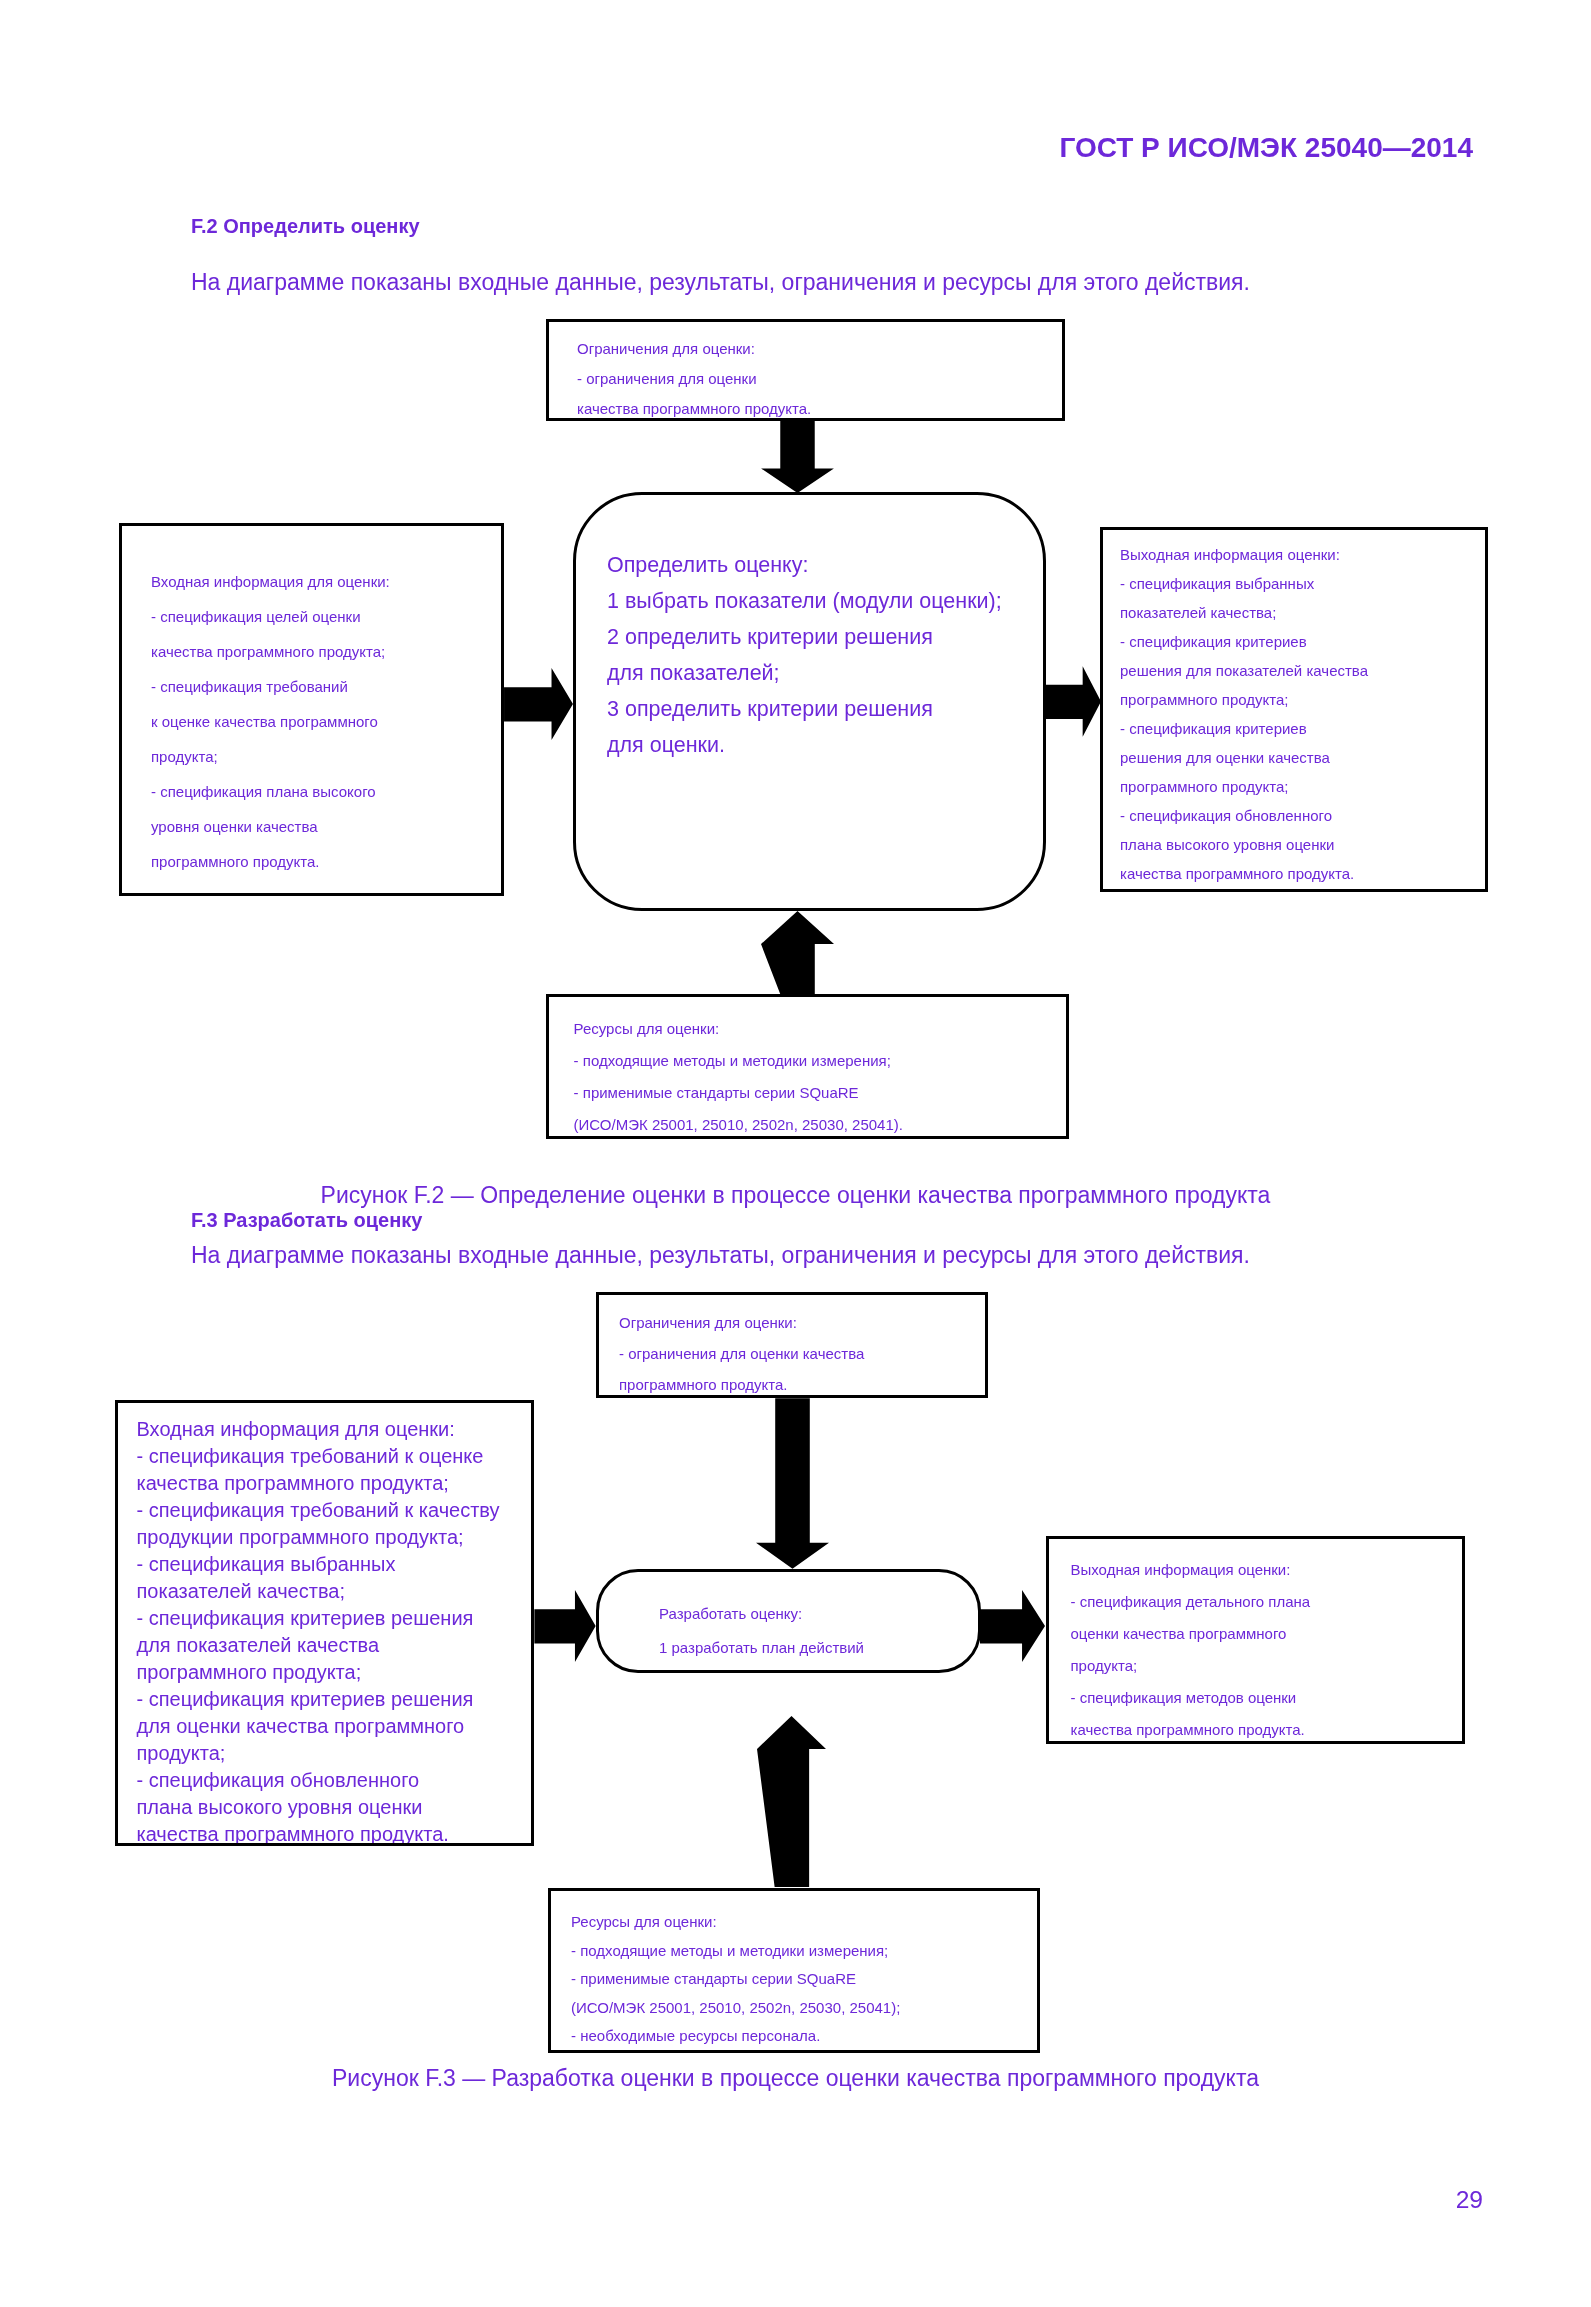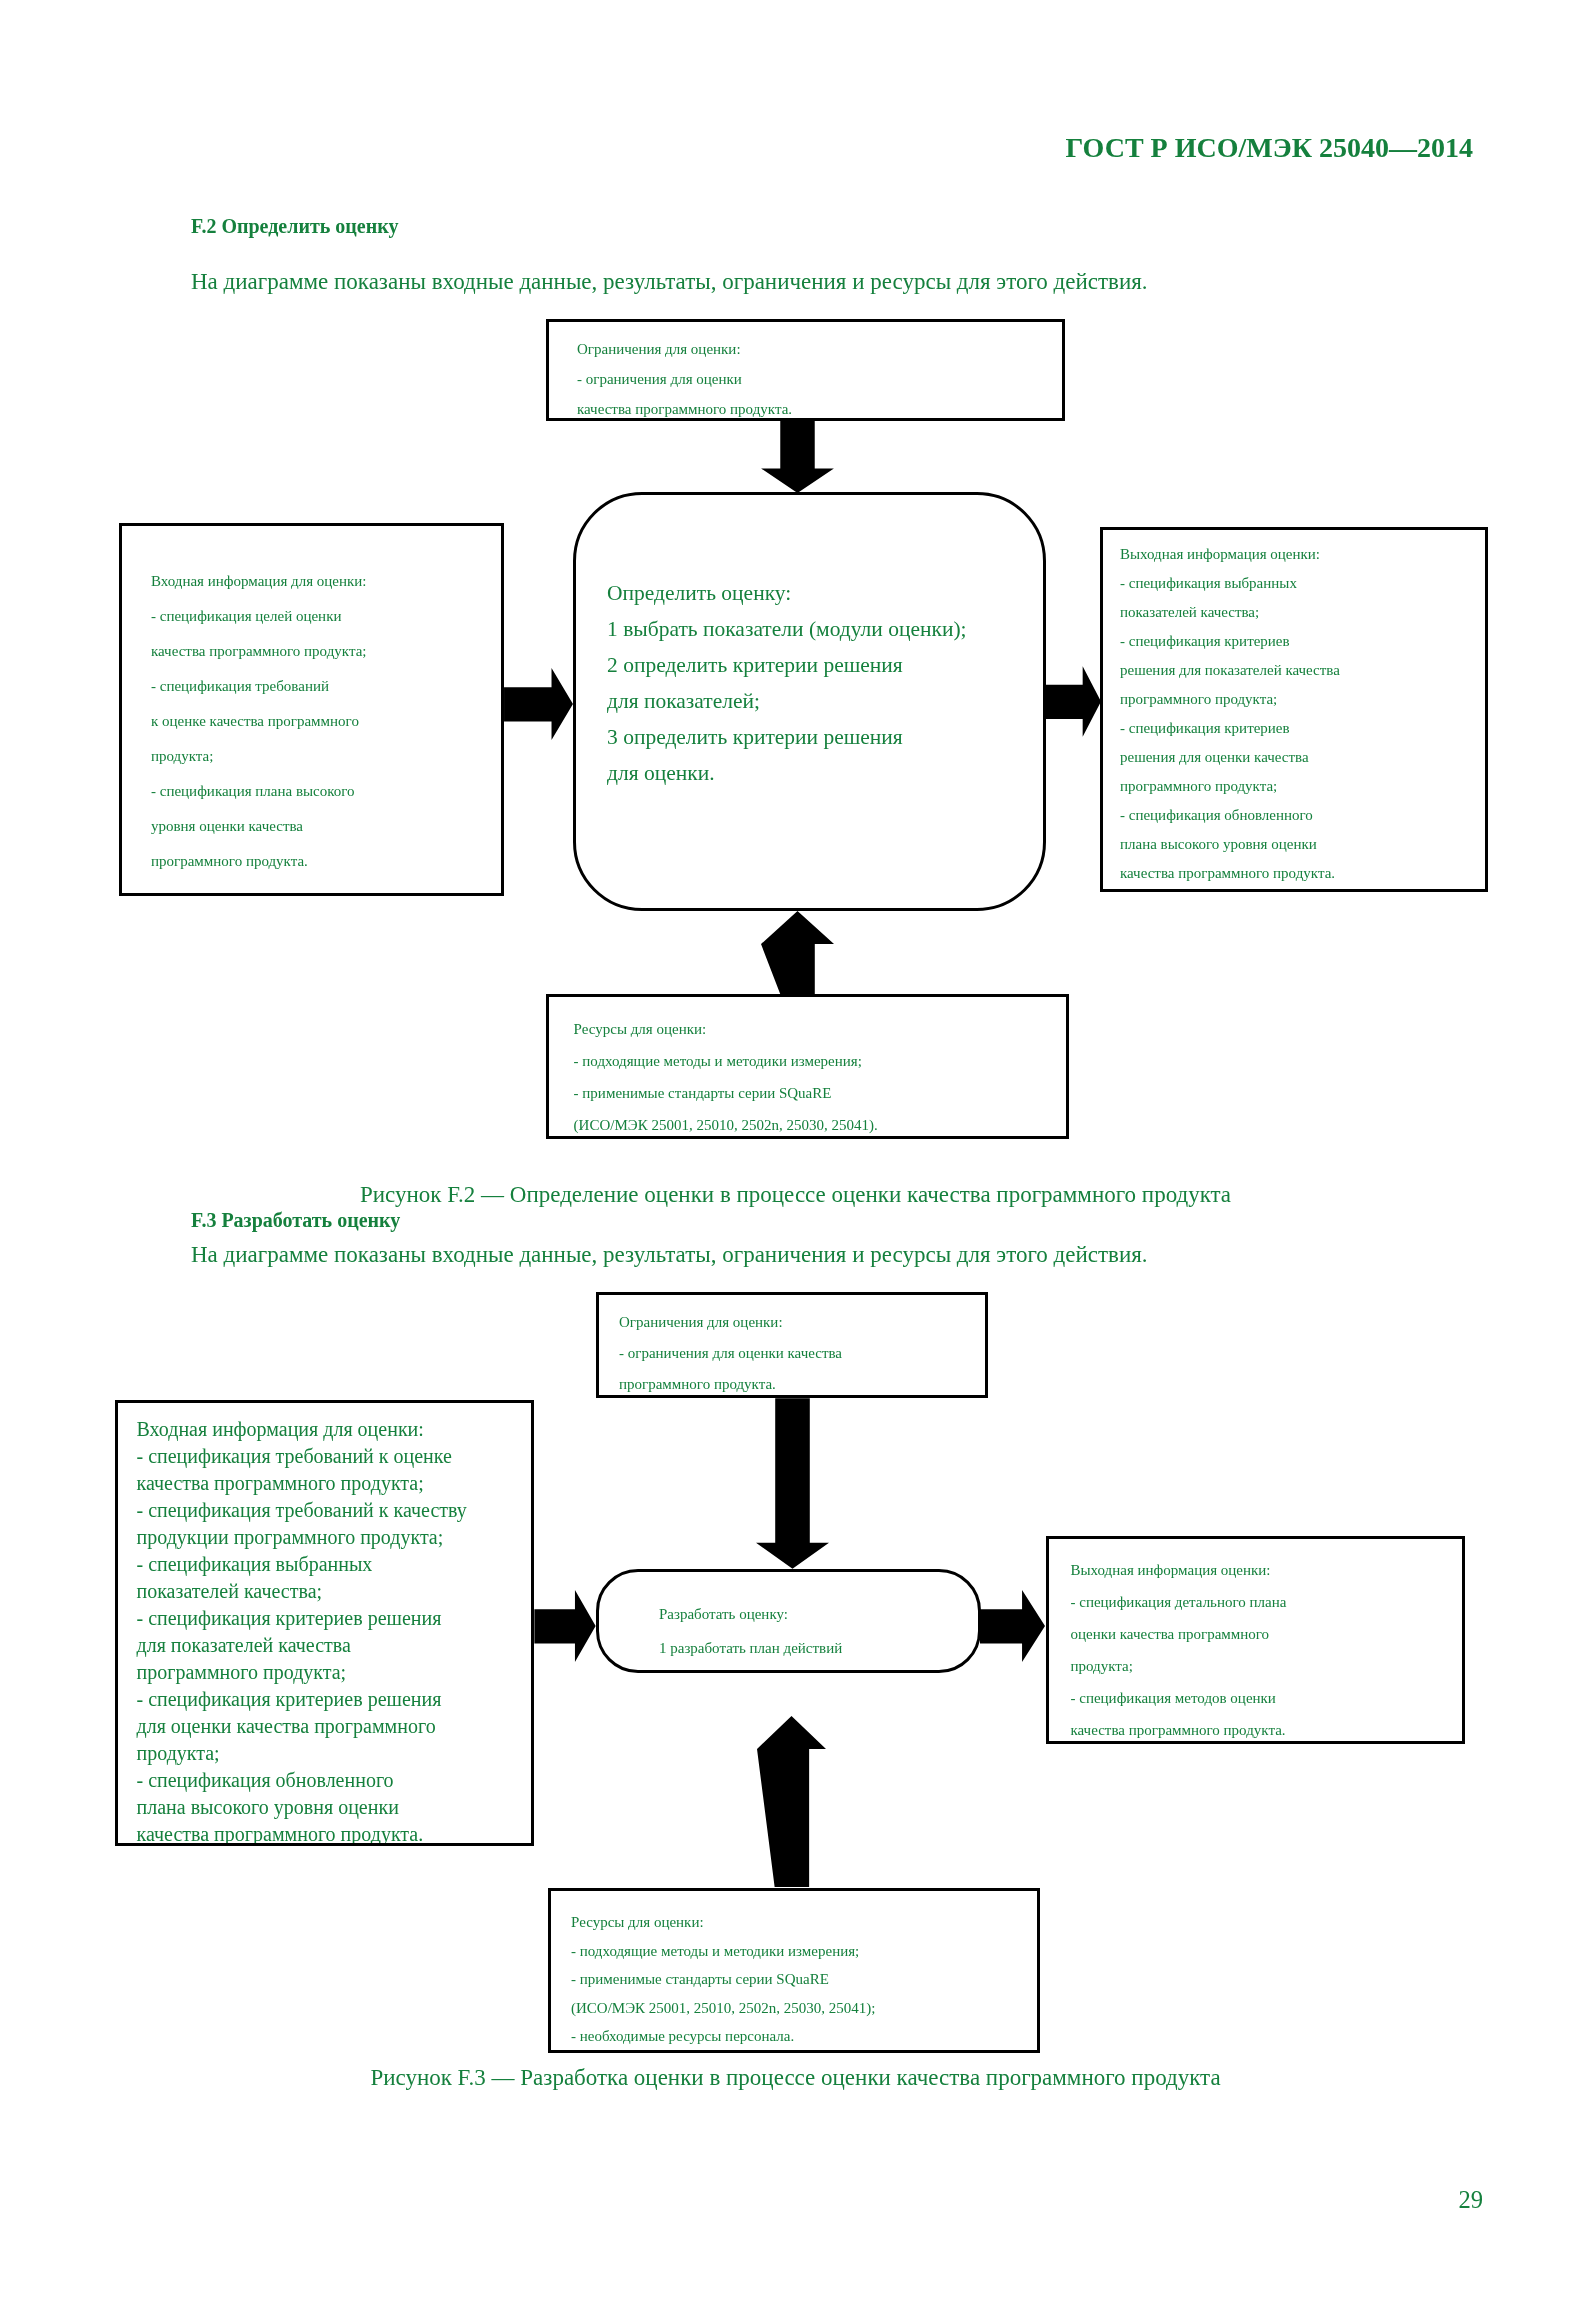--- a/index.html
+++ b/index.html
@@ -1,39 +1,39 @@
 <!DOCTYPE html>
 <html lang="ru" style="font-size:12.3px"><head>
 <meta charset="utf-8">
 <style>
   html,body{margin:0;padding:0;background:#e8e8e8;}
   .page{
     position:relative;width:1591px;height:2307px;background:#ffffff;
-    margin:0 auto;font-family:Liberation Serif, serif;
-    color:#15803d;overflow:hidden;
+    margin:0 auto;font-family:Liberation Sans, sans-serif;
+    color:#6d28d9;overflow:hidden;
   }
   .abs{position:absolute;}
   .doc-header{font-size:28px;font-weight:bold;white-space:nowrap;}
   .sec-heading{font-size:20px;font-weight:bold;white-space:nowrap;}
   .sec-intro{font-size:23px;white-space:nowrap;text-align:right;}
   .fig-caption{font-size:23px;white-space:nowrap;text-align:center;width:1591px;left:0;}
   .page-num{font-size:24.6px;}
   .box{
     position:absolute;border:3.8px solid #000;background:#fff;
     box-sizing:border-box;font-size:15px;white-space:pre;overflow:hidden;
     line-height:32px;
   }
   .rounded{border-radius:69px;}
   .arrow{position:absolute;display:block;}
   .arrow polygon{fill:#000;stroke:none;}
 
   
   #f2-top    {left:546px;  top:319px;  width:519px; height:102px; padding:11.5px 0 0 28px; line-height:30px;}
   #f2-left   {left:119px;  top:523px;  width:385px; height:373px; padding:38px 0 0 29px; line-height:35px;}
-  #f2-center {left:573px;  top:492px;  width:473px; height:419px; padding:80px 0 0 31px; line-height:36px; font-size:21.5px;}
+  #f2-center {left:573px;  top:492px;  width:473px; height:419px; padding:52px 0 0 31px; line-height:36px; font-size:21.5px;}
   #f2-right  {left:1100px; top:527px;  width:388px; height:365px; padding:10px 0 0 17px; line-height:29px;}
   #f2-bottom {left:546px;  top:994px; width:523px; height:145px; padding:16px 0 0 24.6px; line-height:32px;}
 
   
   #f3-top    {left:596px;  top:1292px; width:392px; height:106px; padding:11.5px 0 0 20px; line-height:31px;}
   #f3-left   {left:115px;  top:1400px; width:419px; height:446px; padding:13px 0 0 18.5px; line-height:27px; font-size:20px;}
   #f3-center {left:596px;  top:1569px; width:385px; height:104px; padding:24.6px 0 0 60px; line-height:34px; border-radius:42px;}
   #f3-right  {left:1046px; top:1536px; width:419px; height:208px; padding:14.6px 0 0 21.5px; line-height:32px;}
   #f3-bottom {left:548px;  top:1888px; width:492px; height:165px; padding:17px 0 0 20px; line-height:28.5px;}
 </style>

